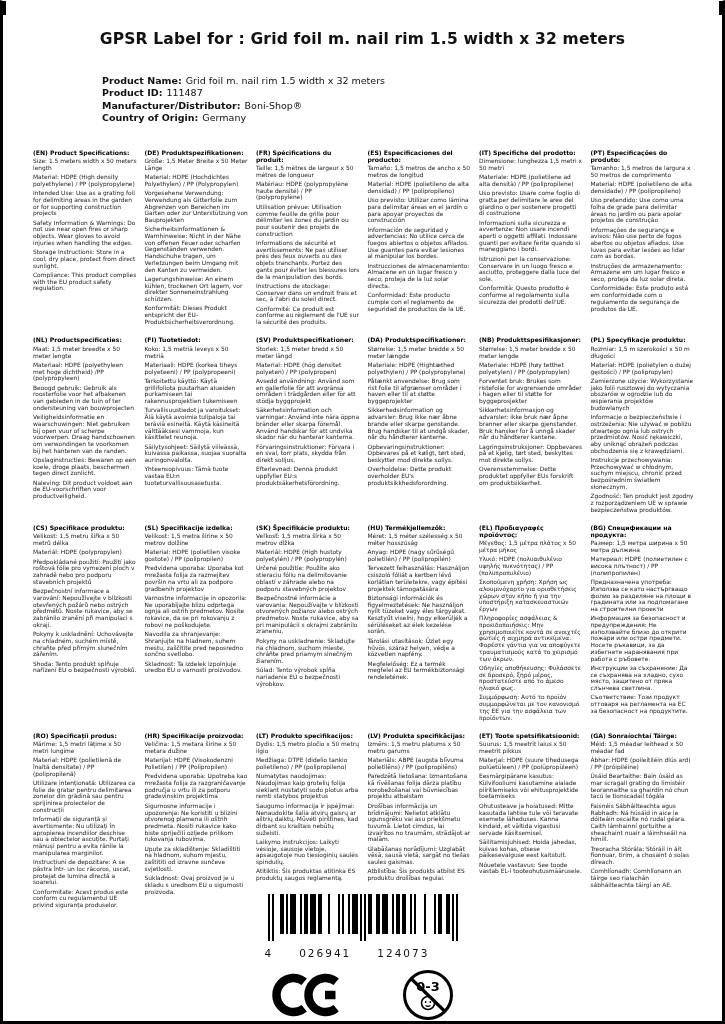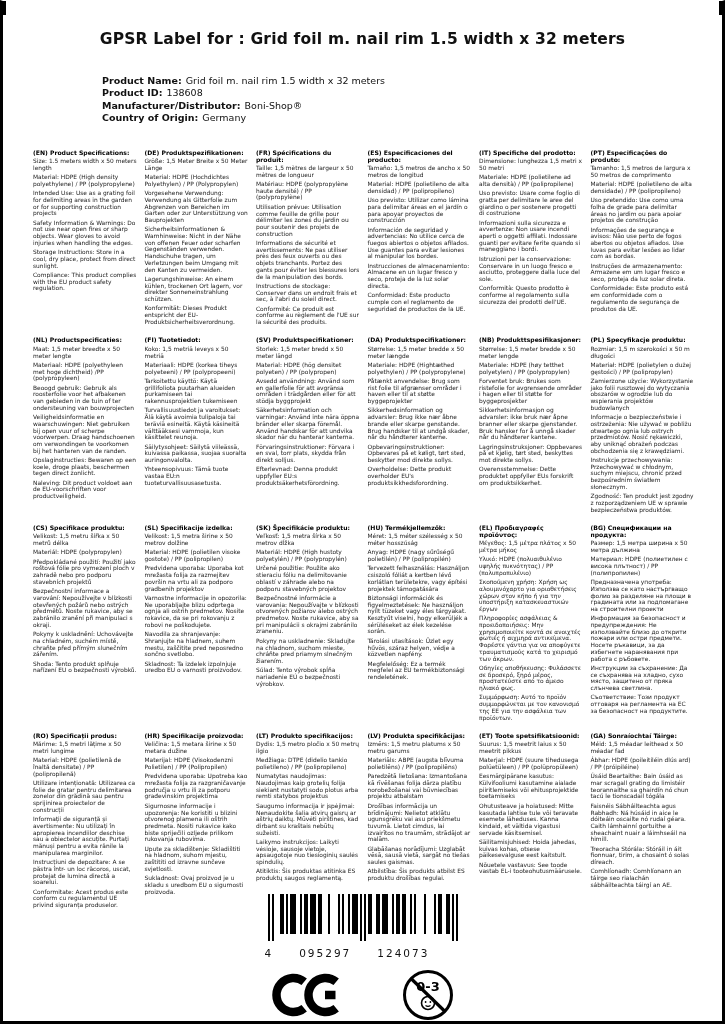--- a/index.html
+++ b/index.html
@@ -72,21 +72,21 @@
 <body>
 
 <div class="page">
   <div class="corner left"></div>
   <div class="corner right"></div>
 
   <div class="title">GPSR Label for : Grid foil m. nail rim 1.5 width x 32 meters</div>
 
   <div class="info">
       <div class="info-row"><span class="lbl">Product Name:</span><span class="val">Grid foil m. nail rim 1.5 width x 32 meters</span></div>
-      <div class="info-row"><span class="lbl">Product ID:</span><span class="val">138608</span></div>
+      <div class="info-row"><span class="lbl">Product ID:</span><span class="val">111487</span></div>
       <div class="info-row"><span class="lbl">Manufacturer/Distributor:</span><span class="val">Boni-Shop®</span></div>
       <div class="info-row"><span class="lbl">Country of Origin:</span><span class="val">Germany</span></div>
     </div>
 
   <div class="lang-grid">
       <div class="block">
         <h4>(EN) Product Specifications:</h4>
         <p>Size: 1.5 meters width x 50 meters length</p>
         <p>Material: HDPE (High density polyethylene) / PP (polypropylene)</p>
         <p>Intended Use: Use as a grating foil for delimiting areas in the garden or for supporting construction projects</p>
@@ -349,21 +349,21 @@
           <rect x="169" y="0" width="2" height="40" fill="#000"></rect>
           <rect x="173" y="0" width="2" height="40" fill="#000"></rect>
           <rect x="175" y="0" width="2" height="40" fill="#000"></rect>
           <rect x="181" y="0" width="2" height="40" fill="#000"></rect>
           <rect x="183" y="0" width="2" height="40" fill="#000"></rect>
           <rect x="187" y="0" width="2" height="47" fill="#000"></rect>
           <rect x="191" y="0" width="2" height="47" fill="#000"></rect>
         </svg>
       <div class="barcode-digits">
           <span>4</span>
-          <span>095297</span>
+          <span>026941</span>
           <span>124073</span>
         </div>
     </div>
     <div class="marks-row">
       <svg width="72" height="46" viewBox="0 0 72 46" aria-label="CE">
         <path d="M 32.2 9.8 A 17 17 0 1 0 32.2 36.2" fill="none" stroke="#000" stroke-width="8.5"></path>
         <path d="M 64.2 9.8 A 17 17 0 1 0 64.2 36.2" fill="none" stroke="#000" stroke-width="8.5"></path>
         <path d="M 53 23 H 63.5" fill="none" stroke="#000" stroke-width="8.5"></path>
       </svg>
       <svg width="52" height="52" viewBox="0 0 52 52" aria-label="Not suitable for children 0-3">

